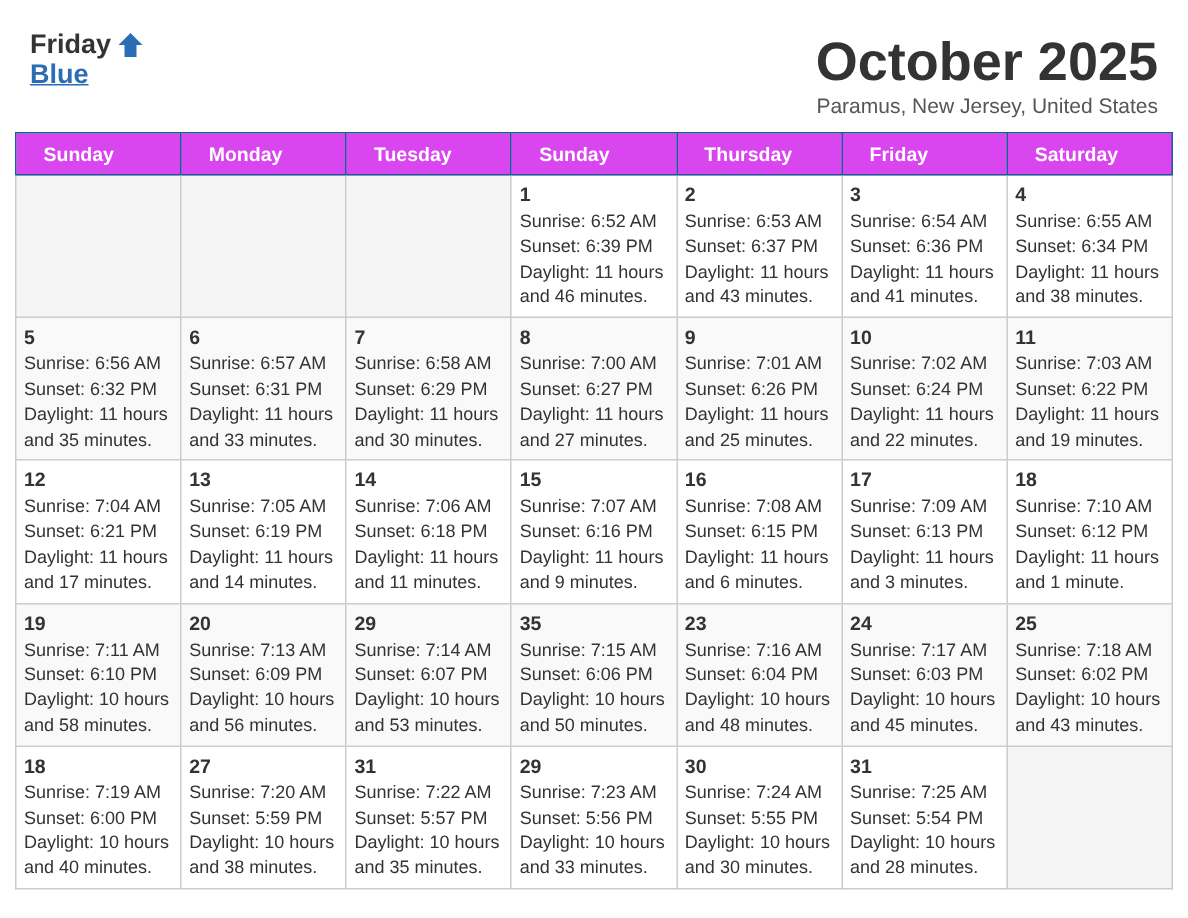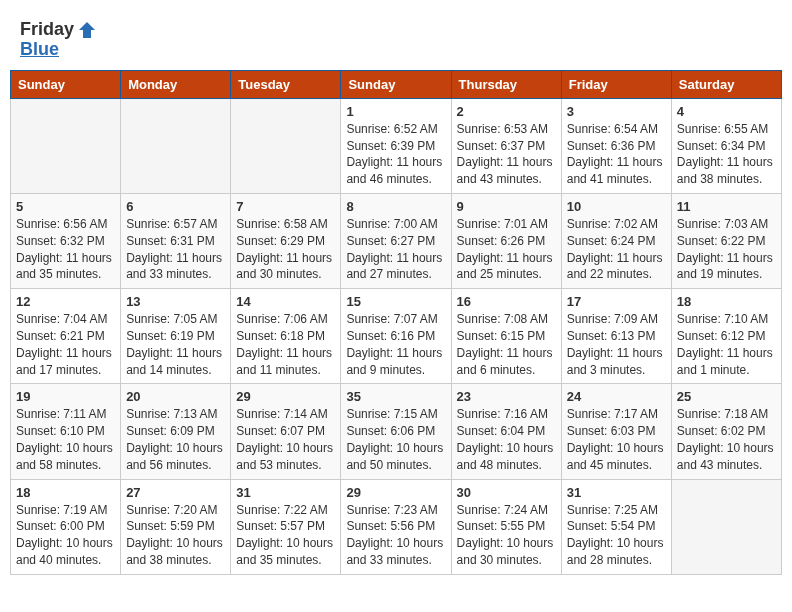--- a/index.html
+++ b/index.html
@@ -52,24 +52,24 @@
     .location {
       font-size: 14px;
       color: #555;
     }
     .calendar {
       width: 100%;
       border-collapse: collapse;
       margin-top: 5px;
     }
     .calendar th {
-      background-color: #c2410c;
+      background-color: #d946ef;
       color: #fff;
       text-align: left;
-      padding: 6px 7px;
+      padding: 6px 18px;
       font-size: 13px;
       font-weight: bold;
       border: 1px solid #1a5a9a;
     }
     .calendar td {
       vertical-align: top;
       padding: 5px 5px;
       border: 1px solid #ccc;
       width: calc(100% / 7);
       min-height: 80px;
@@ -109,20 +109,24 @@
     <div class="logo-text">
       <span style="display:flex;align-items:center;">
         <span class="logo-general">Friday</span>
         <svg class="logo-icon" viewBox="0 0 20 20">
           <polygon points="10,2 18,10 14,10 14,18 6,18 6,10 2,10" fill="#2a6db5"></polygon>
         </svg>
       </span>
       <span class="logo-blue">Blue</span>
     </div>
   </div>
+  <div class="title-block">
+    <div class="month-title">October 2025</div>
+    <div class="location">Paramus, New Jersey, United States</div>
+  </div>
 </div>
 
 <table class="calendar">
   <thead>
     <tr>
     <th>Sunday</th>
         <th>Monday</th>
         <th>Tuesday</th>
         <th>Sunday</th>
         <th>Thursday</th>

